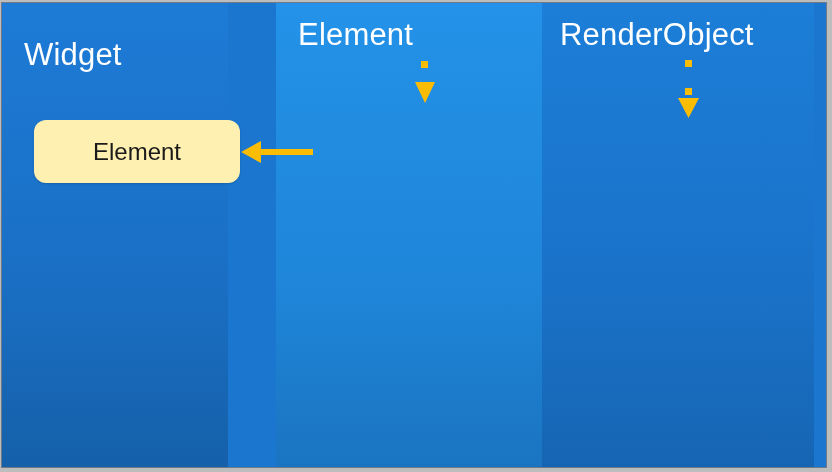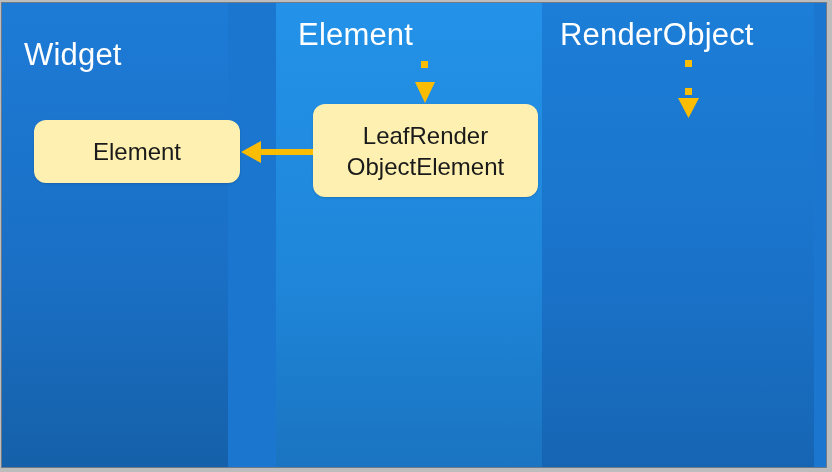--- a/index.html
+++ b/index.html
@@ -101,24 +101,20 @@
     <div class="col-title title-element">Element</div>
   </div>
   <div class="col col-render">
     <div class="col-title title-render">RenderObject</div>
   </div>
 
   <div class="node node-richtext">
     <span>Element</span>
   </div>
 
-  <div class="node node-leaf">
-    <span>LeafRender</span>
-    <span>ObjectElement</span>
-  </div>
 
   <svg class="overlay" viewBox="0 0 824 464">
 
     <g>
       <rect x="419" y="58" width="7" height="7" fill="#fbbc04"></rect>
       <polygon points="413,79 433,79 423,100" fill="#fbbc04"></polygon>
     </g>
 
     <g>
       <rect x="683" y="57" width="7" height="7" fill="#fbbc04"></rect>

